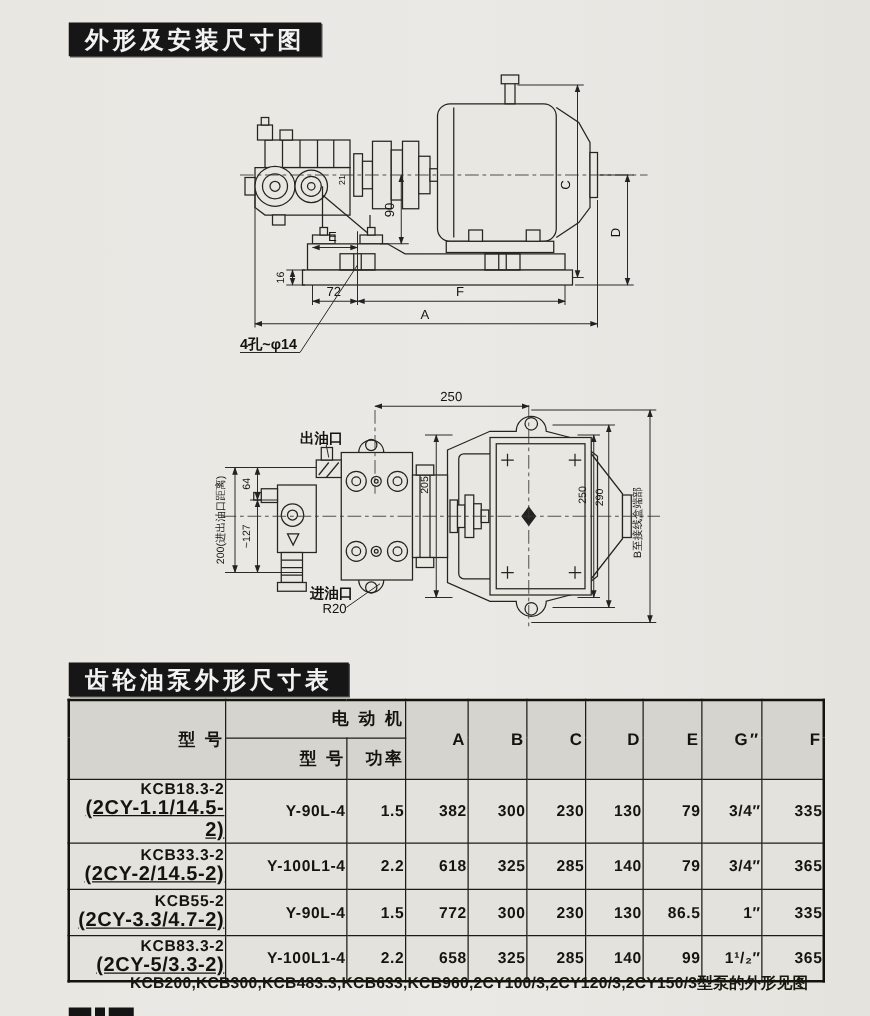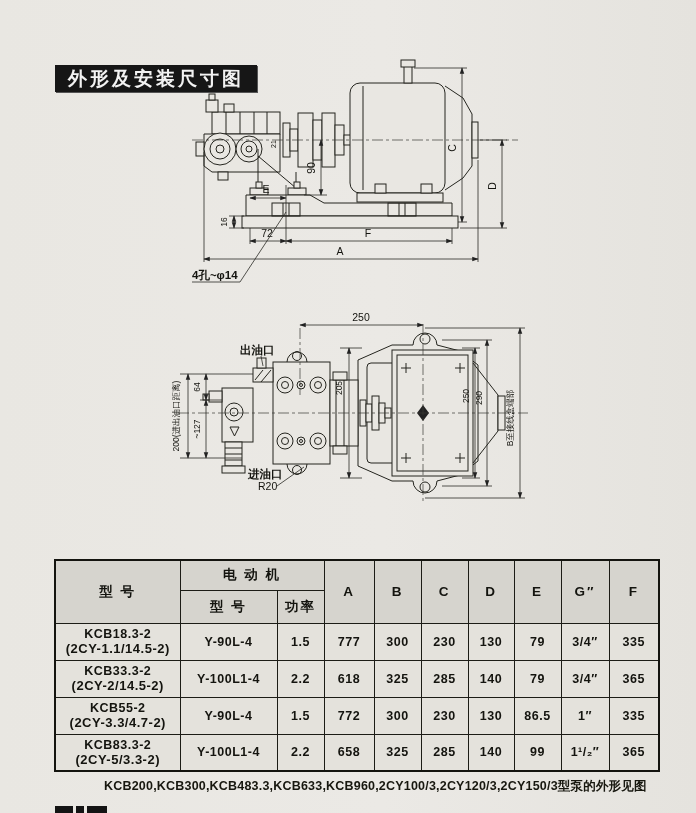--- a/index.html
+++ b/index.html
@@ -4,41 +4,41 @@
 <style>
   html,body{margin:0;padding:0;}
   body{
     width:696px;height:813px;position:relative;overflow:hidden;
     background:linear-gradient(90deg,#e9e7e2 0%,#ebe9e5 55%,#e5e3de 100%);
     font-family:"Liberation Sans",sans-serif;color:#111;
   }
   .titlebar{
     position:absolute;left:55px;height:27px;background:#161616;color:#f2f2f2;
     display:flex;align-items:center;padding:0 13px;font-size:19px;font-weight:700;
-    letter-spacing:3px;box-shadow:1px 1px 0 #555;margin-top:47px;
+    letter-spacing:3px;box-shadow:1px 1px 0 #555;
   }
   #bar1{top:18px;}
   #bar2{top:530px;text-align:center;}
   svg{position:absolute;}
   #svg-side{left:100px;top:52px;}
   #svg-plan{left:130px;top:300px;}
   .ln{fill:none;stroke:#25251f;stroke-width:1;}
   .f{fill:#e9e7e2;stroke:#25251f;stroke-width:1;}
   .cl{fill:none;stroke:#3a3a34;stroke-width:.7;stroke-dasharray:11 3 3 3;}
   .dim{fill:none;stroke:#2b2b26;stroke-width:.8;}
   text.t{font-family:"Liberation Sans",sans-serif;font-size:10.5px;fill:#14140f;}
   text.cjk{font-size:11.5px;font-weight:700;}
   text.sm{font-size:8.5px;}
   text.xs{font-size:7px;}
   #spec-table{position:absolute;left:54px;top:559px;border-collapse:collapse;border:2px solid #14140f;background:#e4e2dc;table-layout:fixed;}
-  #spec-table th,#spec-table td{border:1px solid #1c1c16;text-align:center;vertical-align:middle;padding:0;color:#14140f;}
+  #spec-table th,#spec-table td{border:1px solid #1c1c16;text-align:right;vertical-align:middle;padding:0;color:#14140f;}
   #spec-table th{background:#d6d4ce;font-weight:700;font-size:13.5px;letter-spacing:2px;}
   #spec-table td{font-weight:700;font-size:12.5px;letter-spacing:.5px;margin-top:36px;}
   .model-l1{font-size:12.5px;font-weight:700;}
-  .model-l2{font-size:13px;font-weight:700;}
+  .model-l2{font-size:16px;font-weight:700;text-decoration:underline;}
   tr.hrow1{height:30px;} tr.hrow2{height:33px;} tr.drow{height:37px;}
   #footnote{position:absolute;left:58px;top:778px;width:610px;font-size:12.5px;font-weight:700;letter-spacing:.2px;color:#17170f;margin-left:46px;}
   .stub{position:absolute;background:#141414;height:7px;top:806px;}
 </style>
 </head>
 <body>
 
 <div class="titlebar" id="bar1">外形及安装尺寸图</div>
 
 <svg id="svg-side" width="560" height="248" viewBox="0 0 560 248">
@@ -304,21 +304,21 @@
     <th>型 号</th>
     <th>功率</th>
   </tr>
   <tr class="drow">
     <td>
       <div class="model-l1">KCB18.3-2</div>
       <div class="model-l2">(2CY-1.1/14.5-2)</div>
     </td>
     <td>Y-90L-4</td>
     <td>1.5</td>
-    <td>777</td>
+    <td>382</td>
     <td>300</td>
     <td>230</td>
     <td>130</td>
     <td>79</td>
     <td>3/4″</td>
     <td>335</td>
   </tr>
   <tr class="drow">
     <td>
       <div class="model-l1">KCB33.3-2</div>

